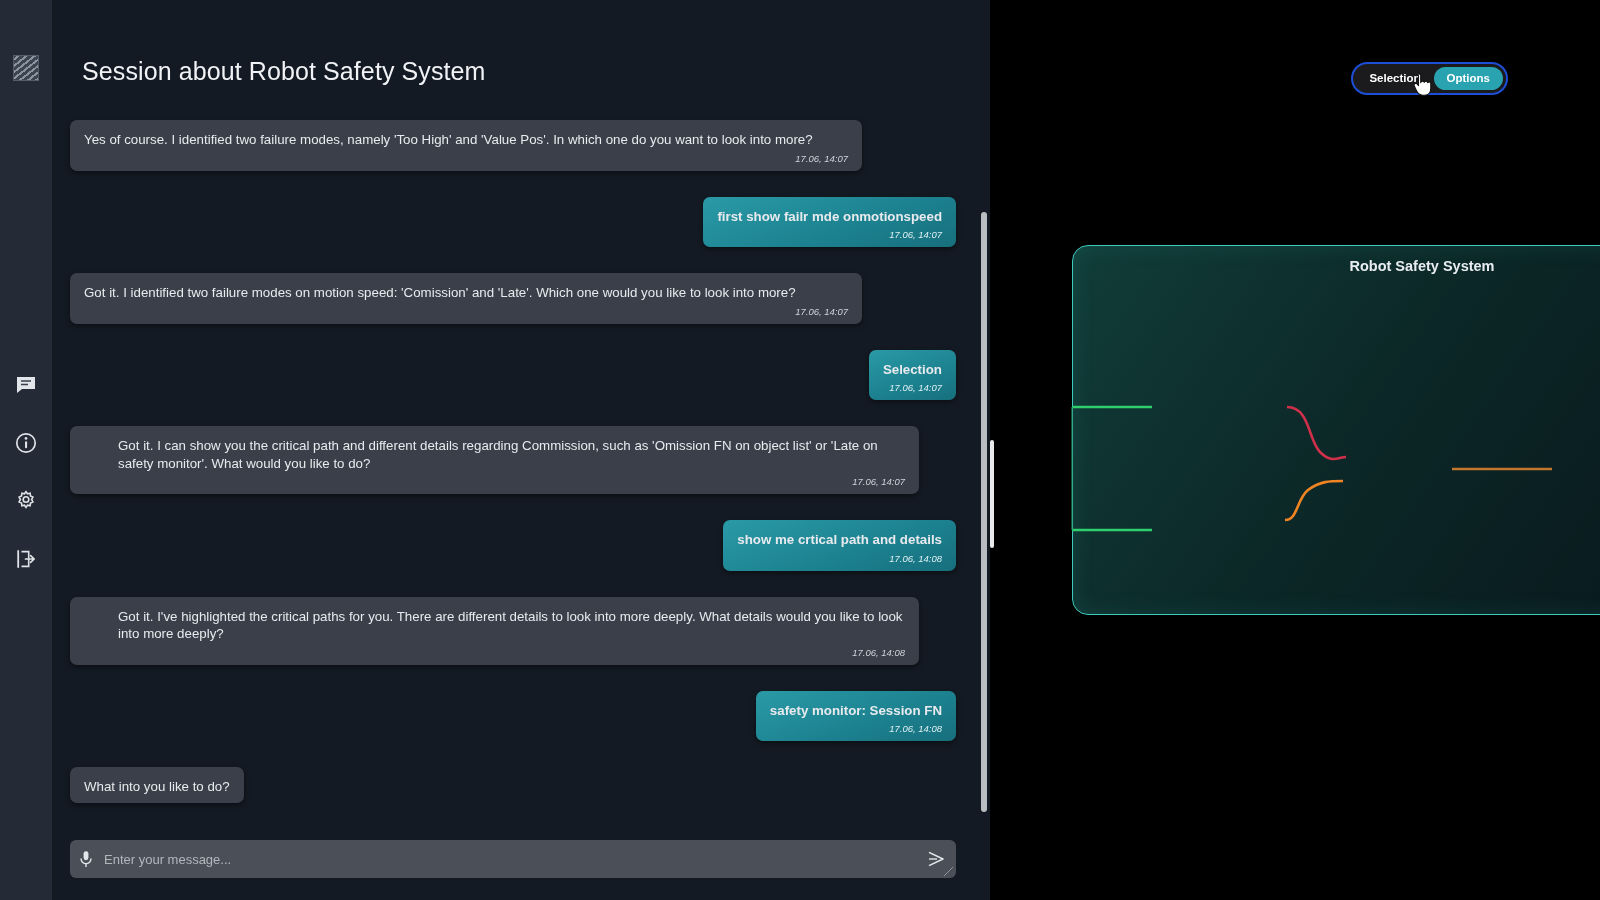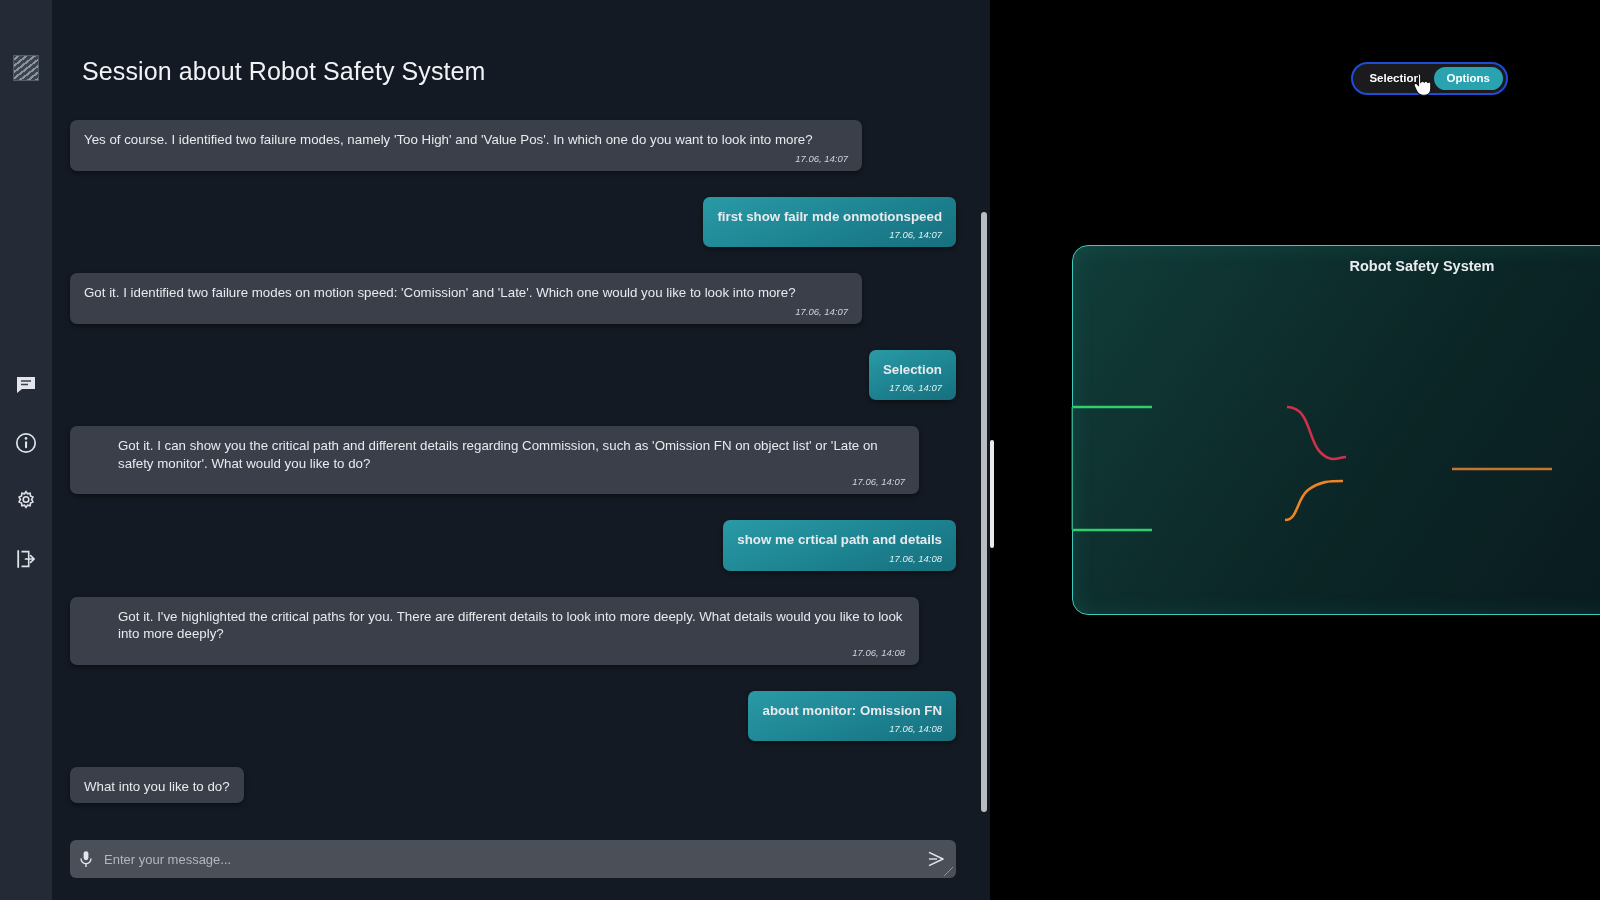--- a/index.html
+++ b/index.html
@@ -264,21 +264,21 @@
 
       <div class="msg bot" data-w="w860">
         <div class="bubble">
           <div class="txt">Got it. I've highlighted the critical paths for you. There are different details to look into more deeply. What details would you like to look into more deeply?</div>
           <div class="ts">17.06, 14:08</div>
         </div>
       </div>
 
       <div class="msg user">
         <div class="bubble">
-          <div class="txt">about monitor: Omission FN</div>
+          <div class="txt">safety monitor: Session FN</div>
           <div class="ts">17.06, 14:08</div>
         </div>
       </div>
 
       <div class="msg bot">
         <div class="bubble">
           <div class="txt">What into you like to do?</div>
 
         </div>
       </div>

